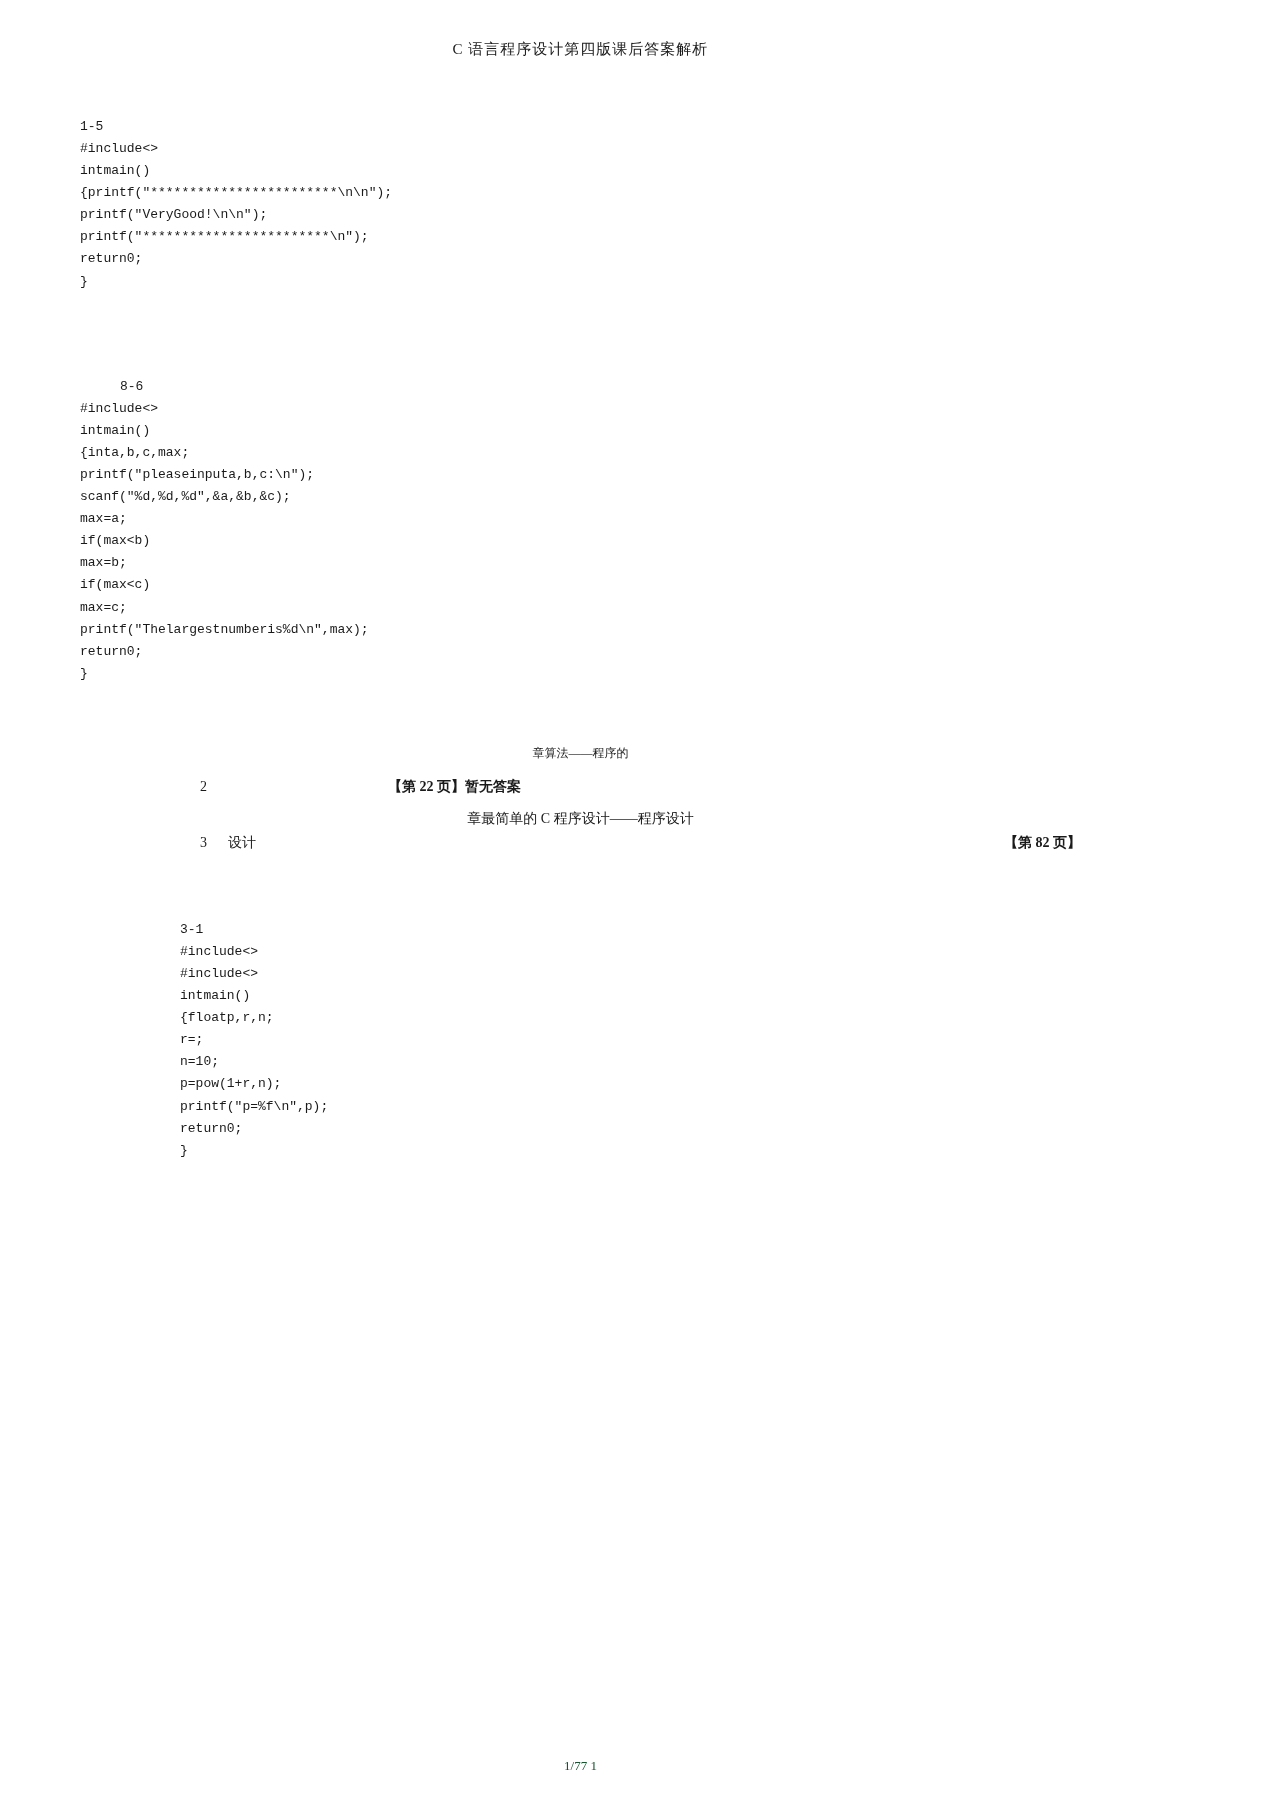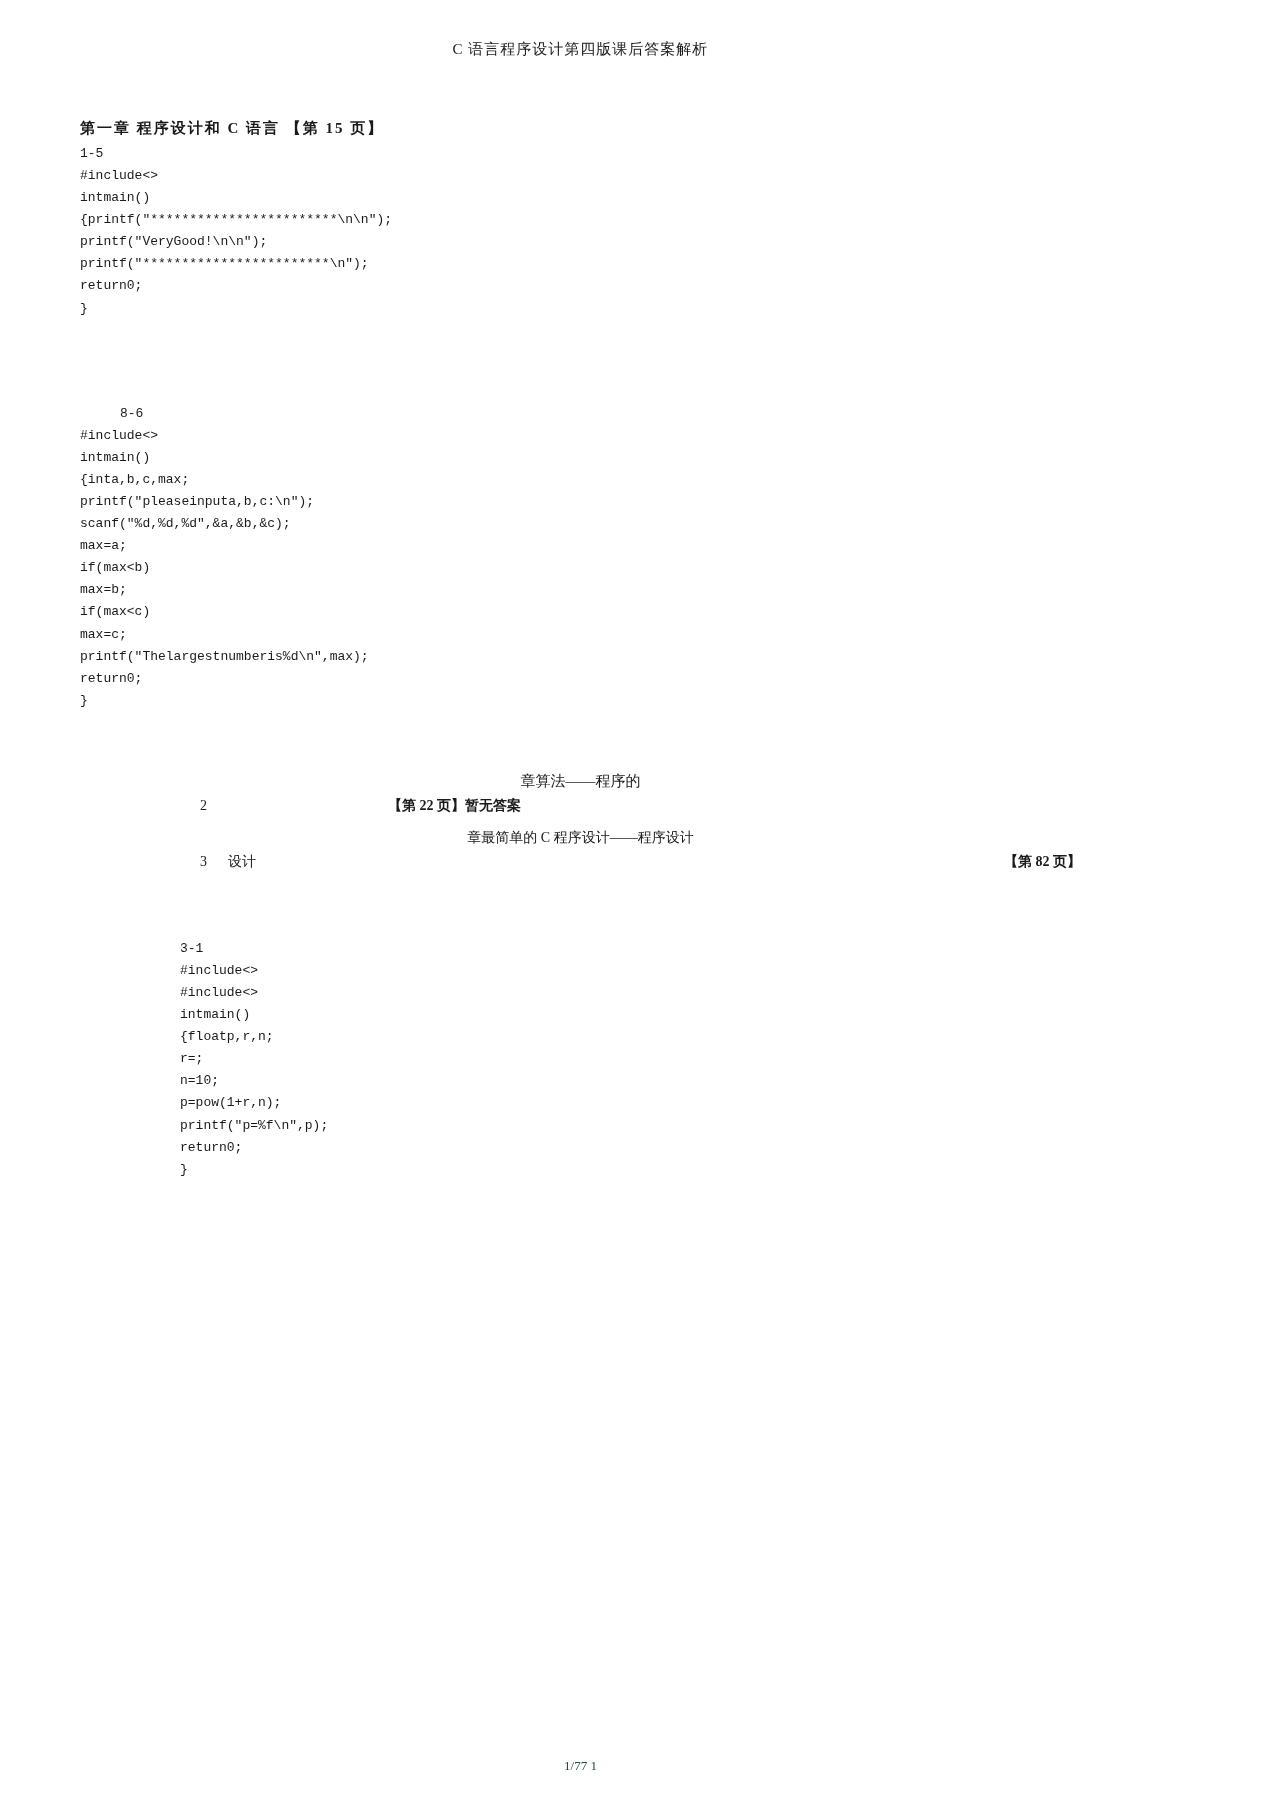--- a/index.html
+++ b/index.html
@@ -86,21 +86,20 @@
 </head>
 <body>
 
 <div class="page-container">
 
   <div class="page-header">
     <span>C 语言程序设计第四版课后答案解析</span>
   </div>
 
   <div class="section">
-    <div class="chapter-title">第一章    程序设计和    C 语言    【第 15 页】</div>
 
     <div>
       <div class="problem-label">1-5</div>
       <div class="code-block">#include&lt;&gt;
 intmain()
 {printf("************************\n\n");
 printf("VeryGood!\n\n");
 printf("************************\n");
 return0;
 }</div>
@@ -123,21 +122,21 @@
 max=c;
 printf("Thelargestnumberis%d\n",max);
 return0;
 }</div>
     </div>
   </div>
 
   <div class="spacer-md"></div>
 
   <div style="margin-bottom: 14px;">
-    <div style="text-align:center; font-size:15px; margin-bottom:6px;">
+    <div style="text-align:center; font-size:12px; margin-bottom:16px;">
       <span>章算法——程序的</span>
     </div>
     <div style="display:flex; align-items:baseline; margin-left:120px;">
       <span style="min-width:28px; font-size:14px;">2</span>
       <span style="font-size:14px; font-weight:bold; margin-left:160px;">【第 22 页】暂无答案</span>
     </div>
   </div>
 
   <div style="margin-bottom: 20px;">
     <div style="text-align:center; font-size:14px; margin-bottom:6px;">

